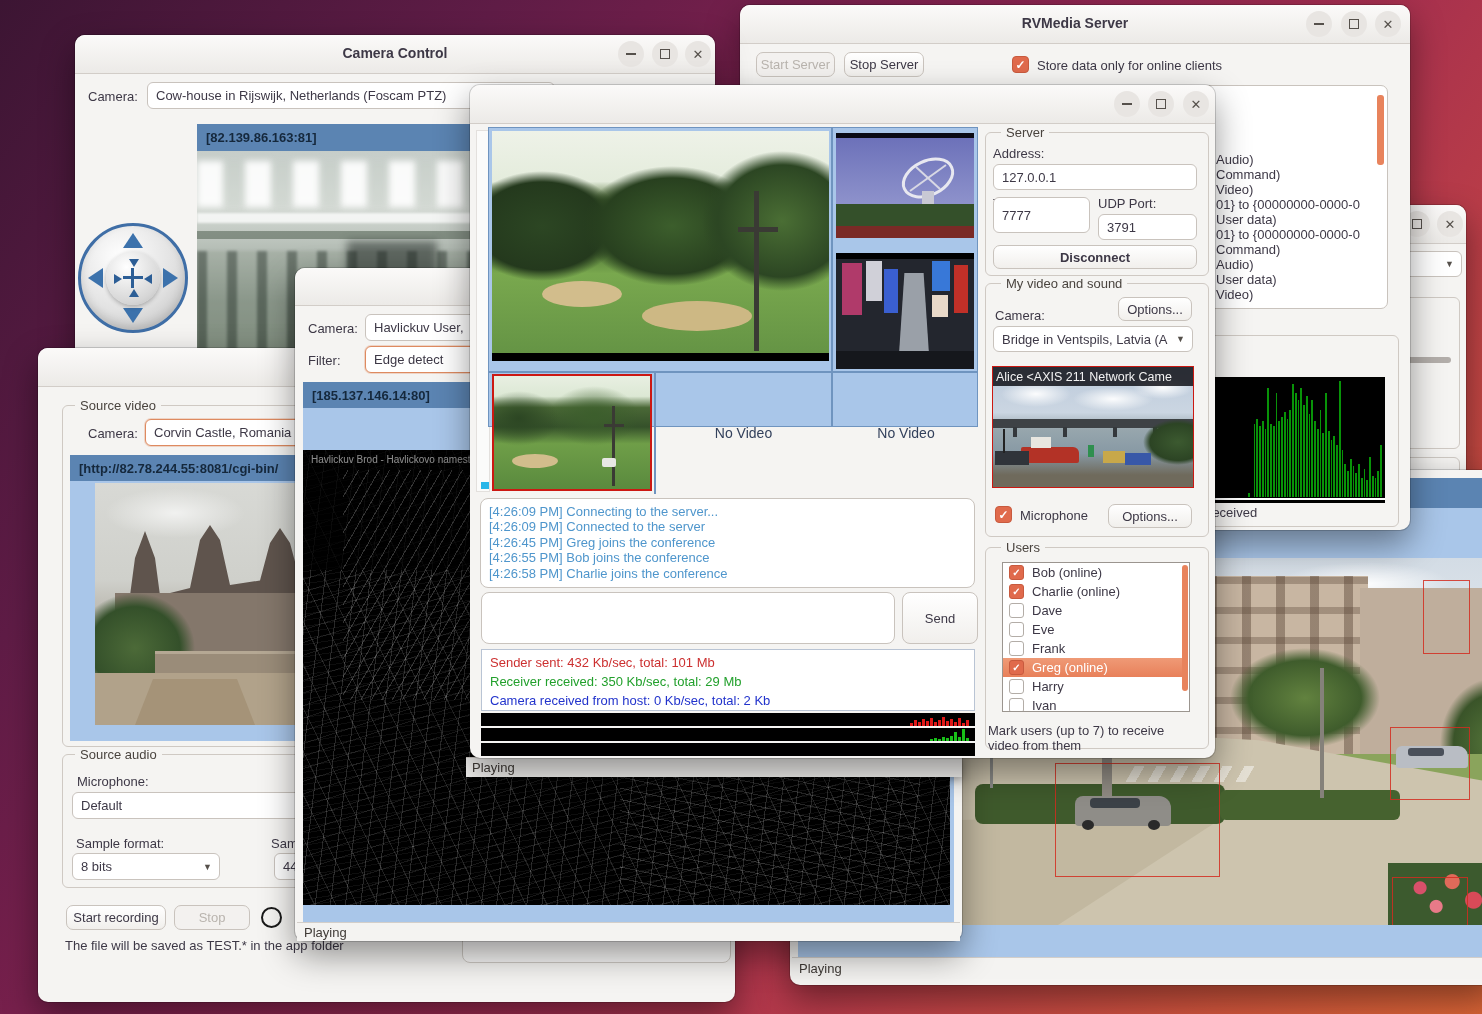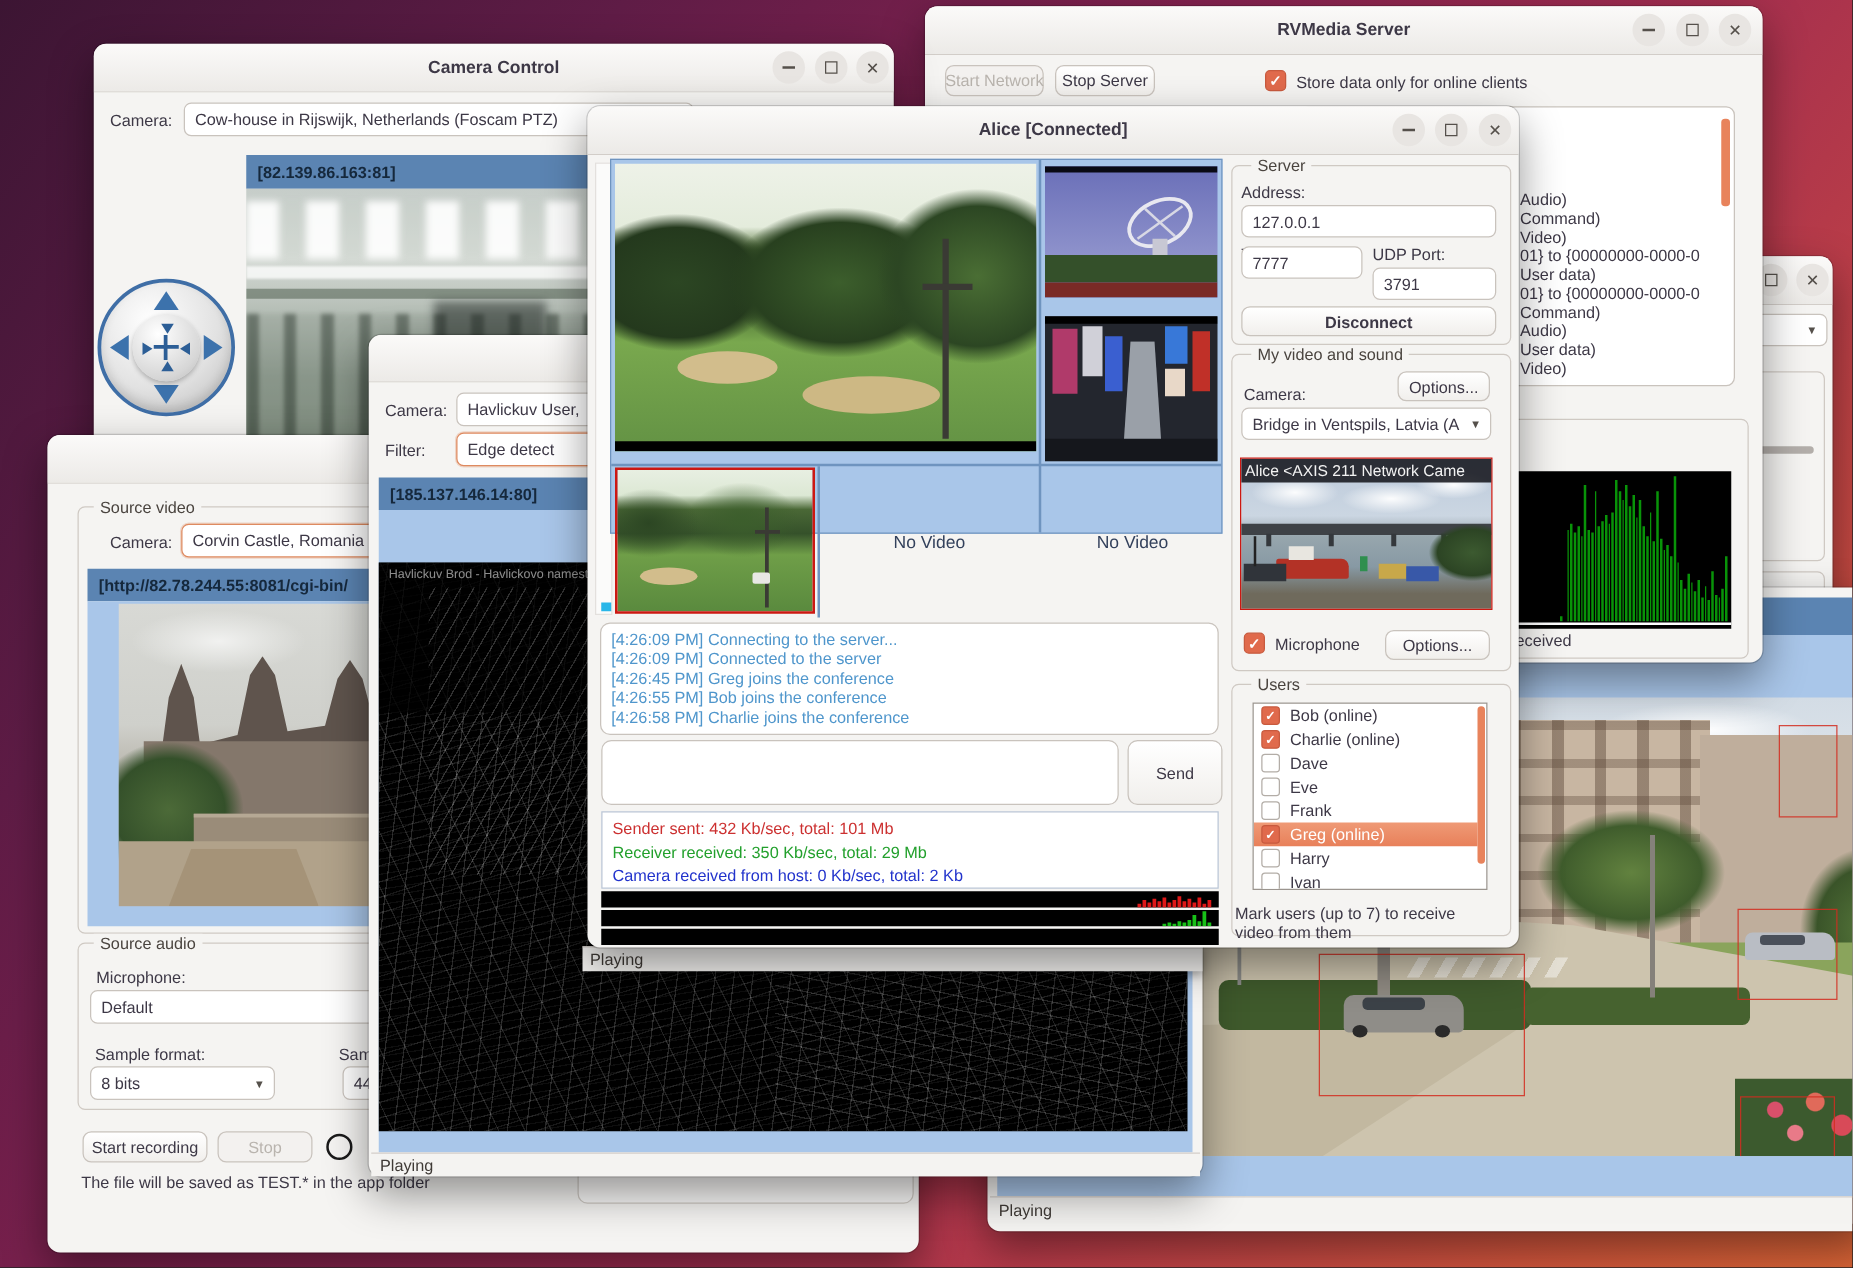--- a/index.html
+++ b/index.html
@@ -141,21 +141,21 @@
       <span class="wb" style="left:566px;">
           <span class="g-min"></span>
         </span>
       <span class="wb" style="left:601px;">
           <span class="g-max"></span>
         </span>
       <span class="wb" style="left:635px;">
           <span class="g-cls">✕</span>
         </span>
     </div>
-    <div class="btn dis" style="left:16px;top:47px;width:79px;height:25px;">Start Network</div>
+    <div class="btn dis" style="left:16px;top:47px;width:79px;height:25px;">Start Server</div>
     <div class="btn" style="left:104px;top:47px;width:80px;height:25px;">Stop Server</div>
     <span class="chk on" style="left:272px;top:51px;">✓</span>
     <span class="lbl" style="left:297px;top:53px;text-align:right;">Store data only for online clients</span>
 
     <div style="position:absolute;left:300px;top:80px;width:346px;height:222px;background:#fff;border:1px solid #c9c3bd;border-radius:7px;overflow:hidden;">
       <div id="server-log-lines" style="position:absolute;left:175px;top:66px;">
           <div class="log-line">Audio)</div>
           <div class="log-line">Command)</div>
           <div class="log-line">Video)</div>
           <div class="log-line">01} to {00000000-0000-0</div>
@@ -375,21 +375,20 @@
     </div>
   </div>
 
   <div style="position:absolute;left:466px;top:757px;width:496px;height:20px;z-index:7;
     background:#f4f3f1;border-top:1px solid #d3cec9;box-shadow:0 3px 8px rgba(0,0,0,.3);display:flex;align-items:center;padding:0 6px;box-sizing:border-box;">
     <span style="font-size:13px;color:#3f3a36;">Playing</span>
   </div>
 
   <div class="win" style="left:470px;top:85px;width:745px;height:673px;z-index:8;">
     <div class="tb">
-      <span class="t">Alice [Connected]</span>
       <span class="wb" style="left:644px;">
           <span class="g-min"></span>
         </span>
       <span class="wb" style="left:678px;">
           <span class="g-max"></span>
         </span>
       <span class="wb" style="left:713px;">
           <span class="g-cls">✕</span>
         </span>
     </div>
@@ -504,21 +503,21 @@
     <div class="strip" style="left:11px;top:658px;width:494px;height:13px;"></div>
 
     <div class="grp" style="left:515px;top:47px;width:222px;height:142px;"></div>
     <span class="grplbl" style="left:531px;top:40px;">Server</span>
     <span class="lbl" style="left:523px;top:61px;">Address:</span>
     <div class="inputbox" style="left:523px;top:79px;width:204px;height:26px;">
       <span>127.0.0.1</span>
     </div>
     <span class="lbl" style="left:523px;top:111px;">TCP Port:</span>
     <span class="lbl" style="left:628px;top:111px;">UDP Port:</span>
-    <div class="inputbox" style="left:523px;top:112px;width:97px;height:26px;">
+    <div class="inputbox" style="left:523px;top:112px;width:97px;height:36px;">
       <span>7777</span>
     </div>
     <div class="inputbox" style="left:628px;top:129px;width:99px;height:26px;">
       <span>3791</span>
     </div>
     <div class="btn bold" style="left:523px;top:160px;width:204px;height:24px;">Disconnect</div>
 
     <div class="grp" style="left:515px;top:198px;width:222px;height:252px;"></div>
     <span class="grplbl" style="left:531px;top:191px;">My video and sound</span>
     <span class="lbl" style="left:525px;top:223px;">Camera:</span>

